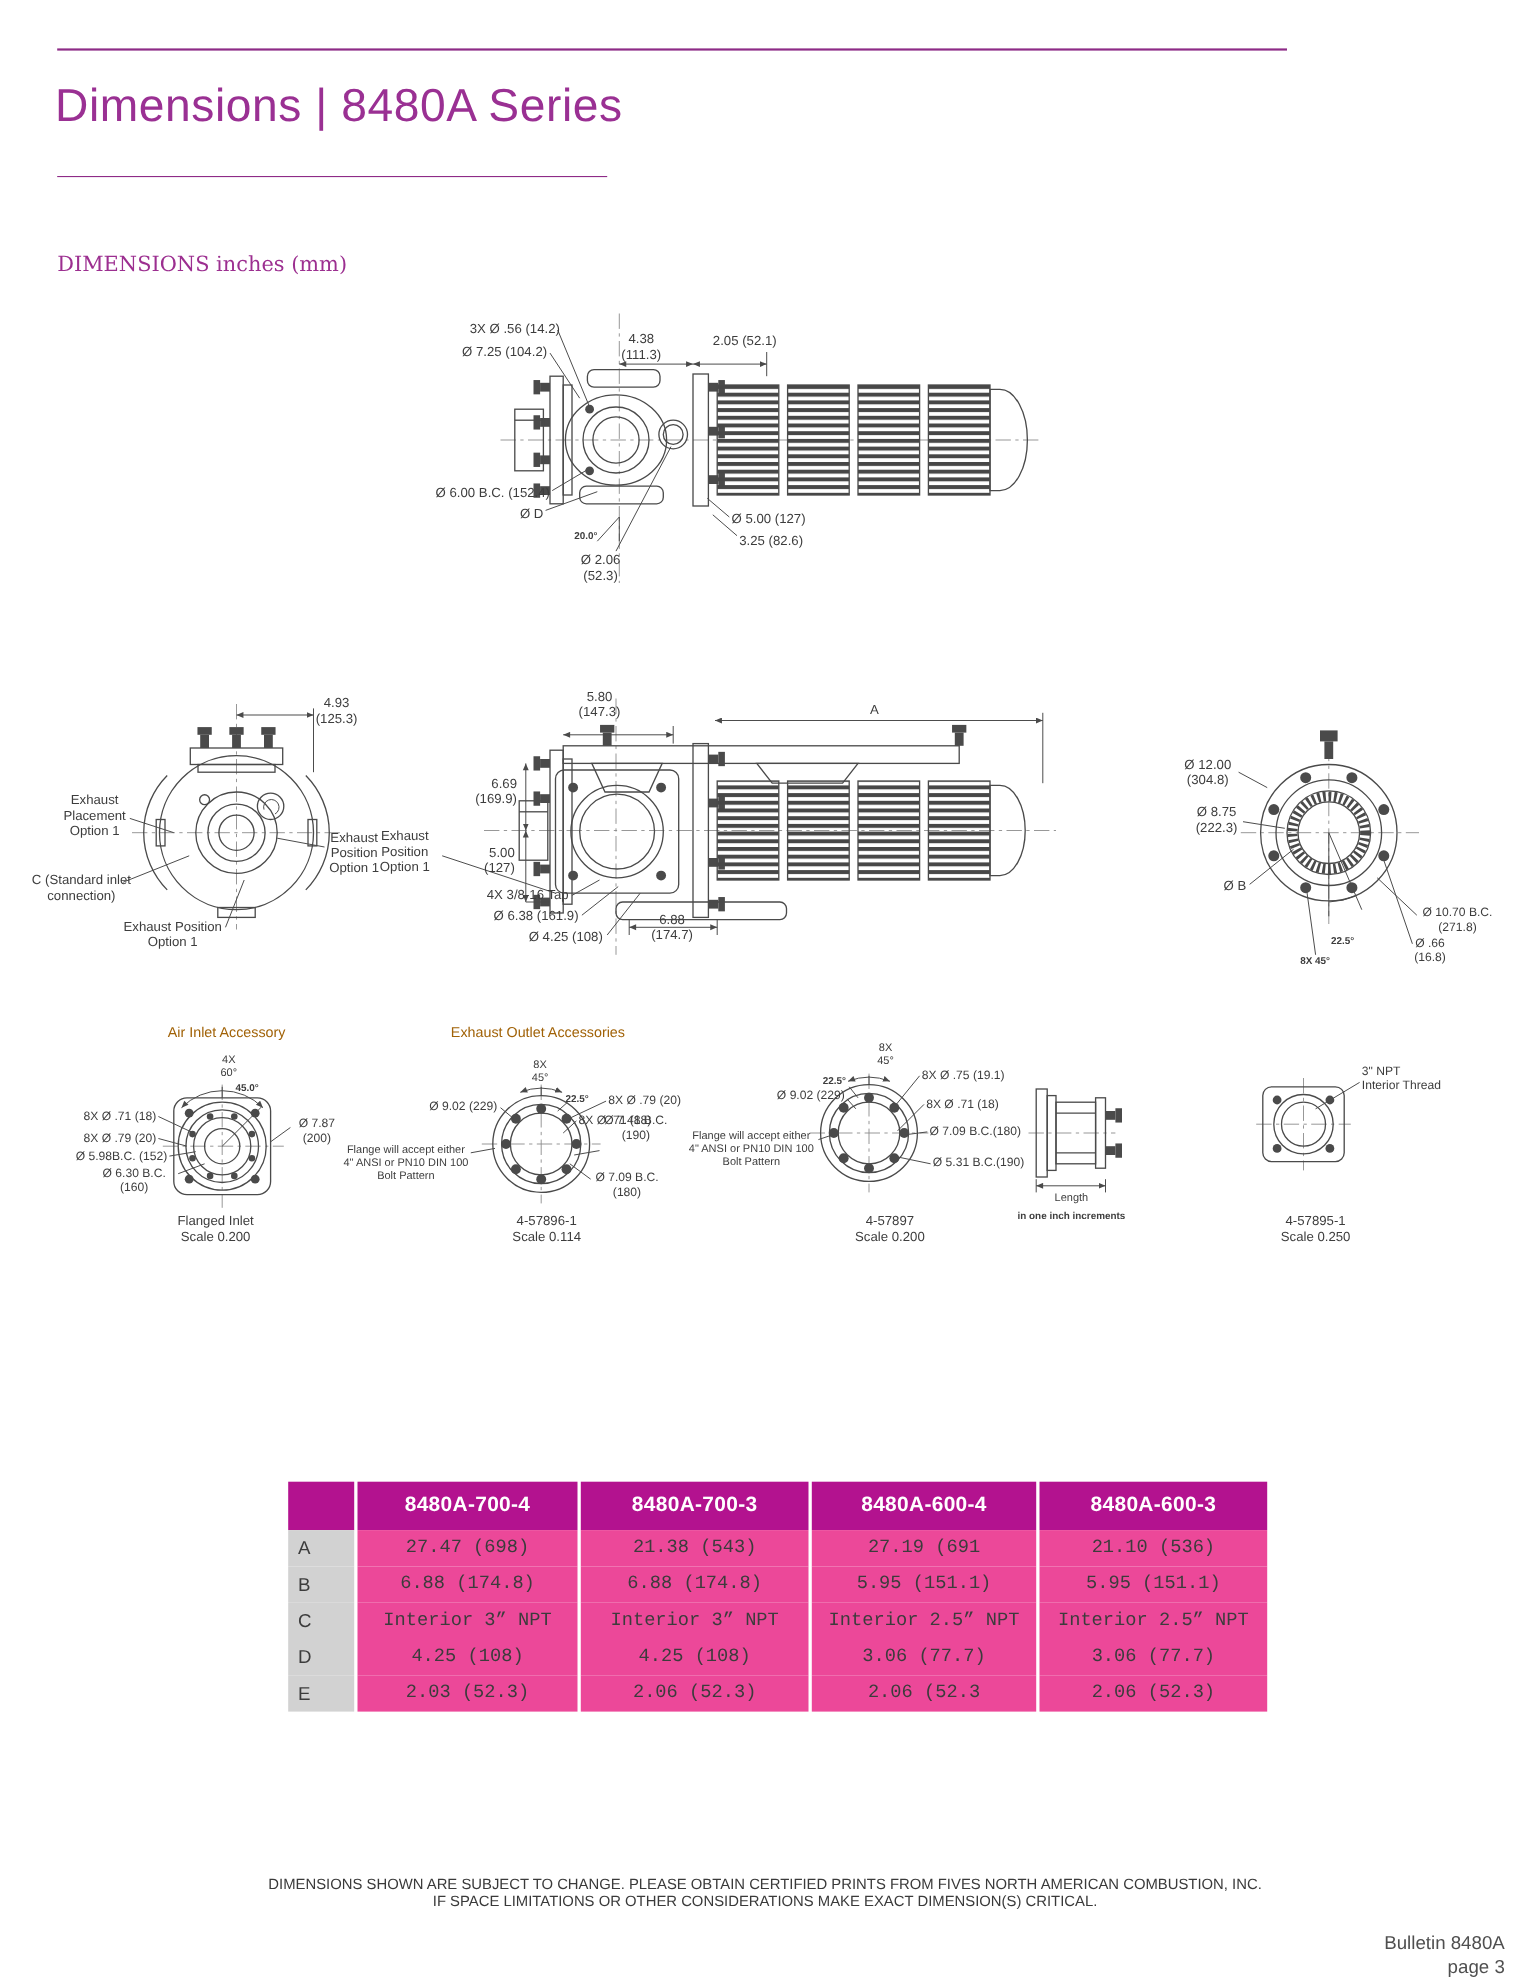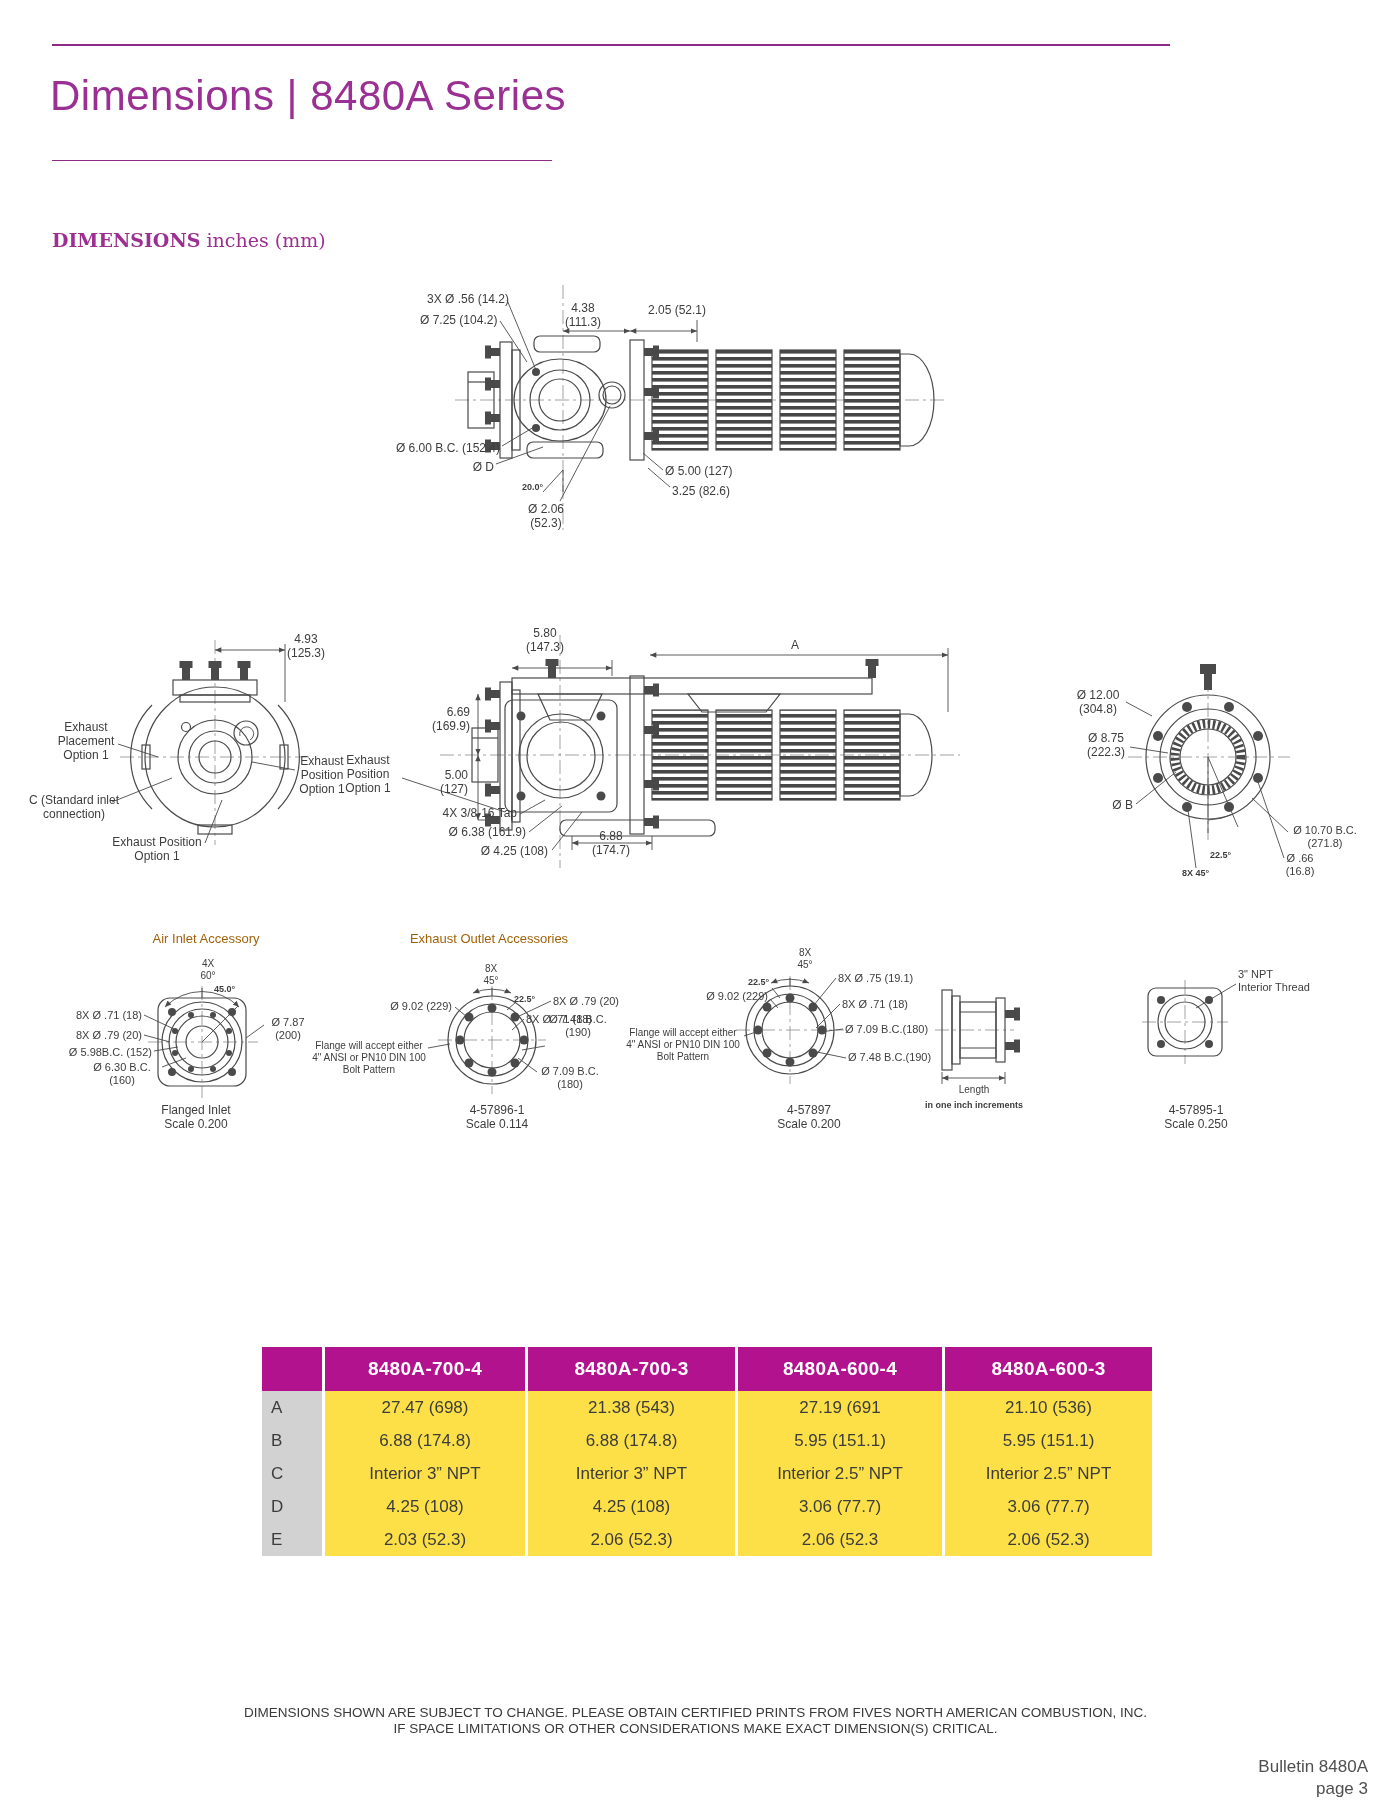--- a/index.html
+++ b/index.html
@@ -5,21 +5,21 @@
   html,body{margin:0;padding:0;}
   body{width:1391px;height:1800px;position:relative;background:#ffffff;
        font-family:"Liberation Sans",sans-serif;overflow:hidden;}
   
   .rule{position:absolute;border-top:2px solid #8e2b87;}
   .rule2{position:absolute;border-top:1.5px solid #8e2b87;}
   .page-title{position:absolute;left:50px;top:72px;font-family:Liberation Sans, sans-serif;
               font-size:42px;color:#9a3093;letter-spacing:.5px;}
   .section-label{position:absolute;left:52px;top:229px;font-family:"DejaVu Serif",serif;
                  font-size:19px;color:#9c2f90;}
-  .section-label b{font-weight:bold;margin-right:6px;}
+  .section-label b{font-weight:normal;margin-right:6px;}
   
   .co{position:absolute;font-size:12px;line-height:1.18;color:#3d3d3d;
       white-space:pre-line;}
   .ctr{transform:translateX(-50%);text-align:center;}
   .r{transform:translateX(-100%);text-align:right;}
   .s11{font-size:11px;}
   .s10{font-size:10px;}
   .s9{font-size:9px;font-weight:bold;}
   .ttl{font-size:13px;color:#a16207;}
   svg{position:absolute;left:0;top:0;}
@@ -33,22 +33,22 @@
   .teeth{stroke:#4a4a4a;stroke-width:9;fill:none;stroke-dasharray:2.5 2.5;}
   
   .dim-table{position:absolute;left:262px;top:1347px;display:grid;
              grid-template-columns:60px 200px 207px 204px 207px;
              grid-template-rows:44px repeat(5,33px);
              column-gap:3px;}
   .dim-table .th{background:#b3128f;color:#ffffff;font-weight:bold;font-size:19px;
                  display:flex;align-items:center;justify-content:center;letter-spacing:.3px;}
   .dim-table .rl{background:#d2d2d2;color:#3c3c3c;font-size:17px;
                  display:flex;align-items:center;padding-left:9px;}
-  .dim-table .td{background:#fde047;color:#3c3c3c;font-size:17px;
-                 display:flex;align-items:center;justify-content:center;}
+  .dim-table .td{background:#ec4899;color:#3c3c3c;font-size:17px;
+                 display:flex;align-items:center;justify-content:center;font-family:Liberation Mono, monospace;}
   
   .footer{position:absolute;left:0;top:1705px;width:1391px;text-align:center;
           font-size:13.5px;color:#3a3a3a;line-height:1.2;}
   .bulletin{position:absolute;right:23px;top:1756px;text-align:right;
             font-size:17px;color:#4f4f4f;line-height:1.32;}
 </style>
 </head>
 <body>
 
 <div class="rule" style="left:52px;top:44px;width:1118px;"></div>
@@ -431,21 +431,21 @@
 <div class="co ctr s10" style="left:805px;top:947px">8X
 45°</div>
 <div class="co s9" style="left:748px;top:977px">22.5°</div>
 <div class="co s11" style="left:838px;top:972px">8X Ø .75 (19.1)</div>
 <div class="co s11 r" style="left:768px;top:990px">Ø 9.02 (229)</div>
 <div class="co s11" style="left:842px;top:998px">8X Ø .71 (18)</div>
 <div class="co s11" style="left:845px;top:1023px">Ø 7.09 B.C.(180)</div>
 <div class="co s10 ctr" style="left:683px;top:1027px">Flange will accept either
 4" ANSI or PN10 DIN 100
 Bolt Pattern</div>
-<div class="co s11" style="left:848px;top:1051px">Ø 7.48 B.C.(190)</div>
+<div class="co s11" style="left:848px;top:1051px">Ø 5.31 B.C.(190)</div>
 <div class="co ctr" style="left:809px;top:1103px">4-57897
 Scale 0.200</div>
 
 <div class="co s10 ctr" style="left:974px;top:1084px">Length</div>
 <div class="co s9 ctr" style="left:974px;top:1100px">in one inch increments</div>
 
 <div class="co s11" style="left:1238px;top:968px">3" NPT
 Interior Thread</div>
 <div class="co ctr" style="left:1196px;top:1103px">4-57895-1
 Scale 0.250</div>

